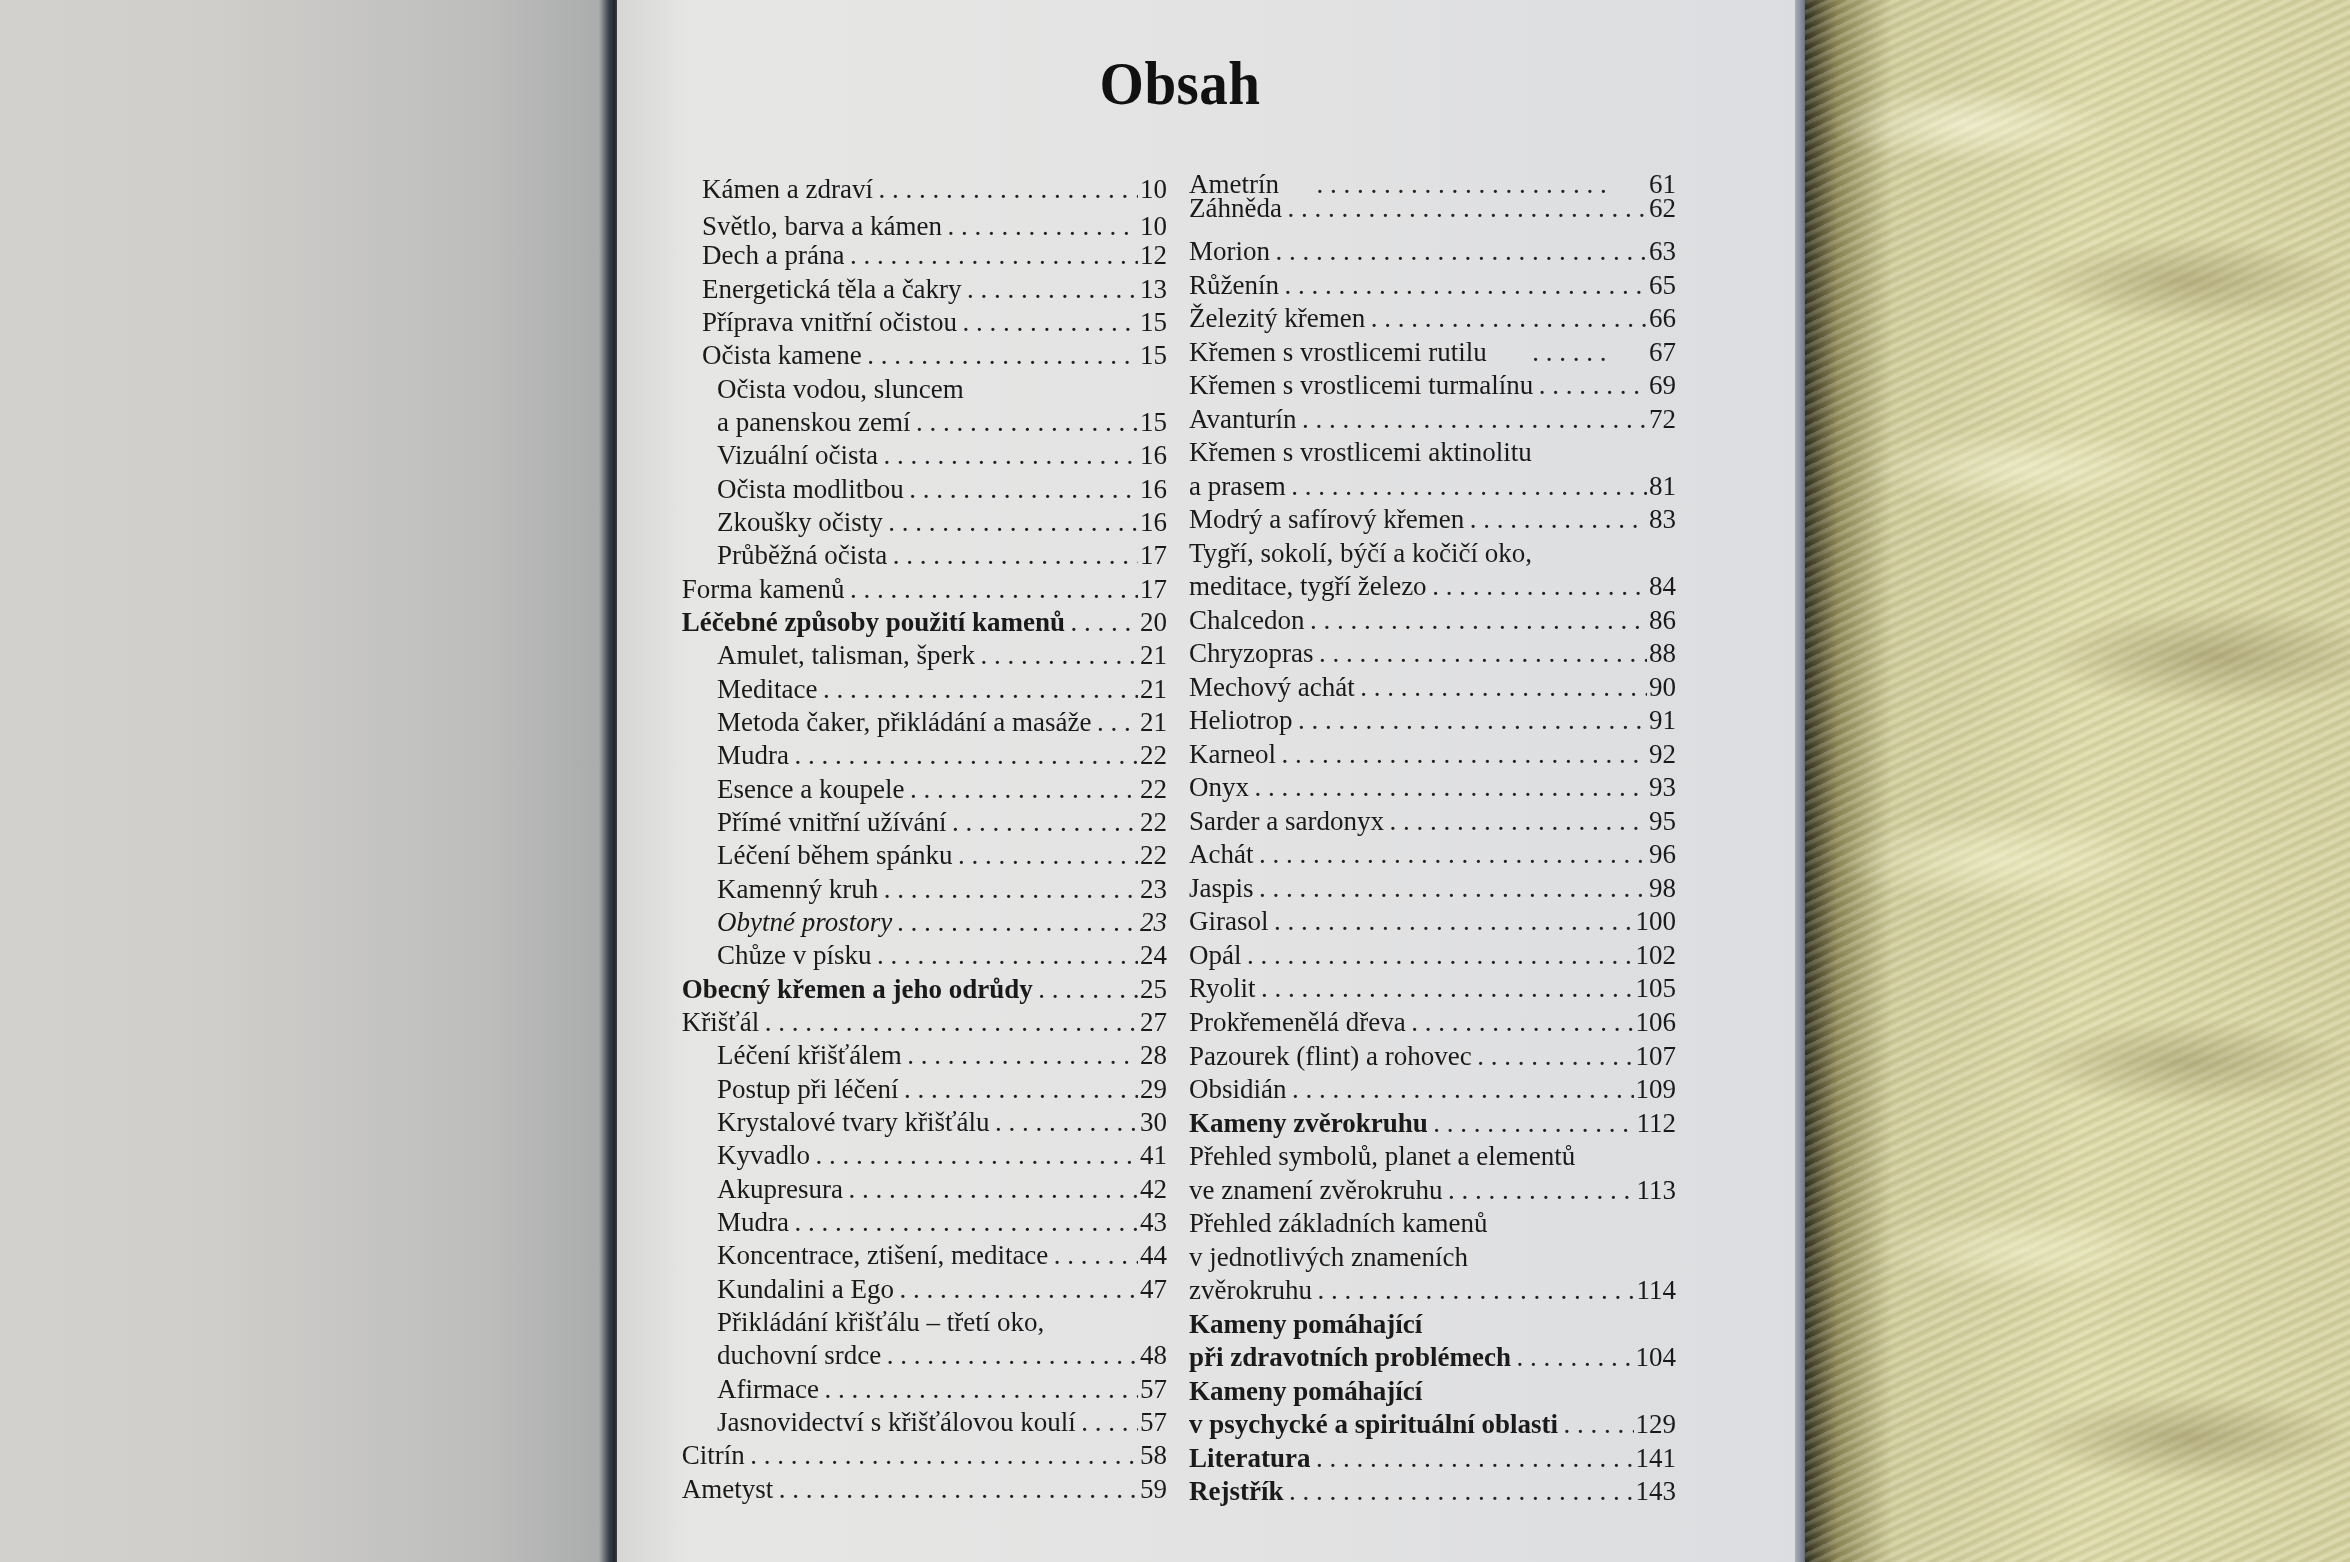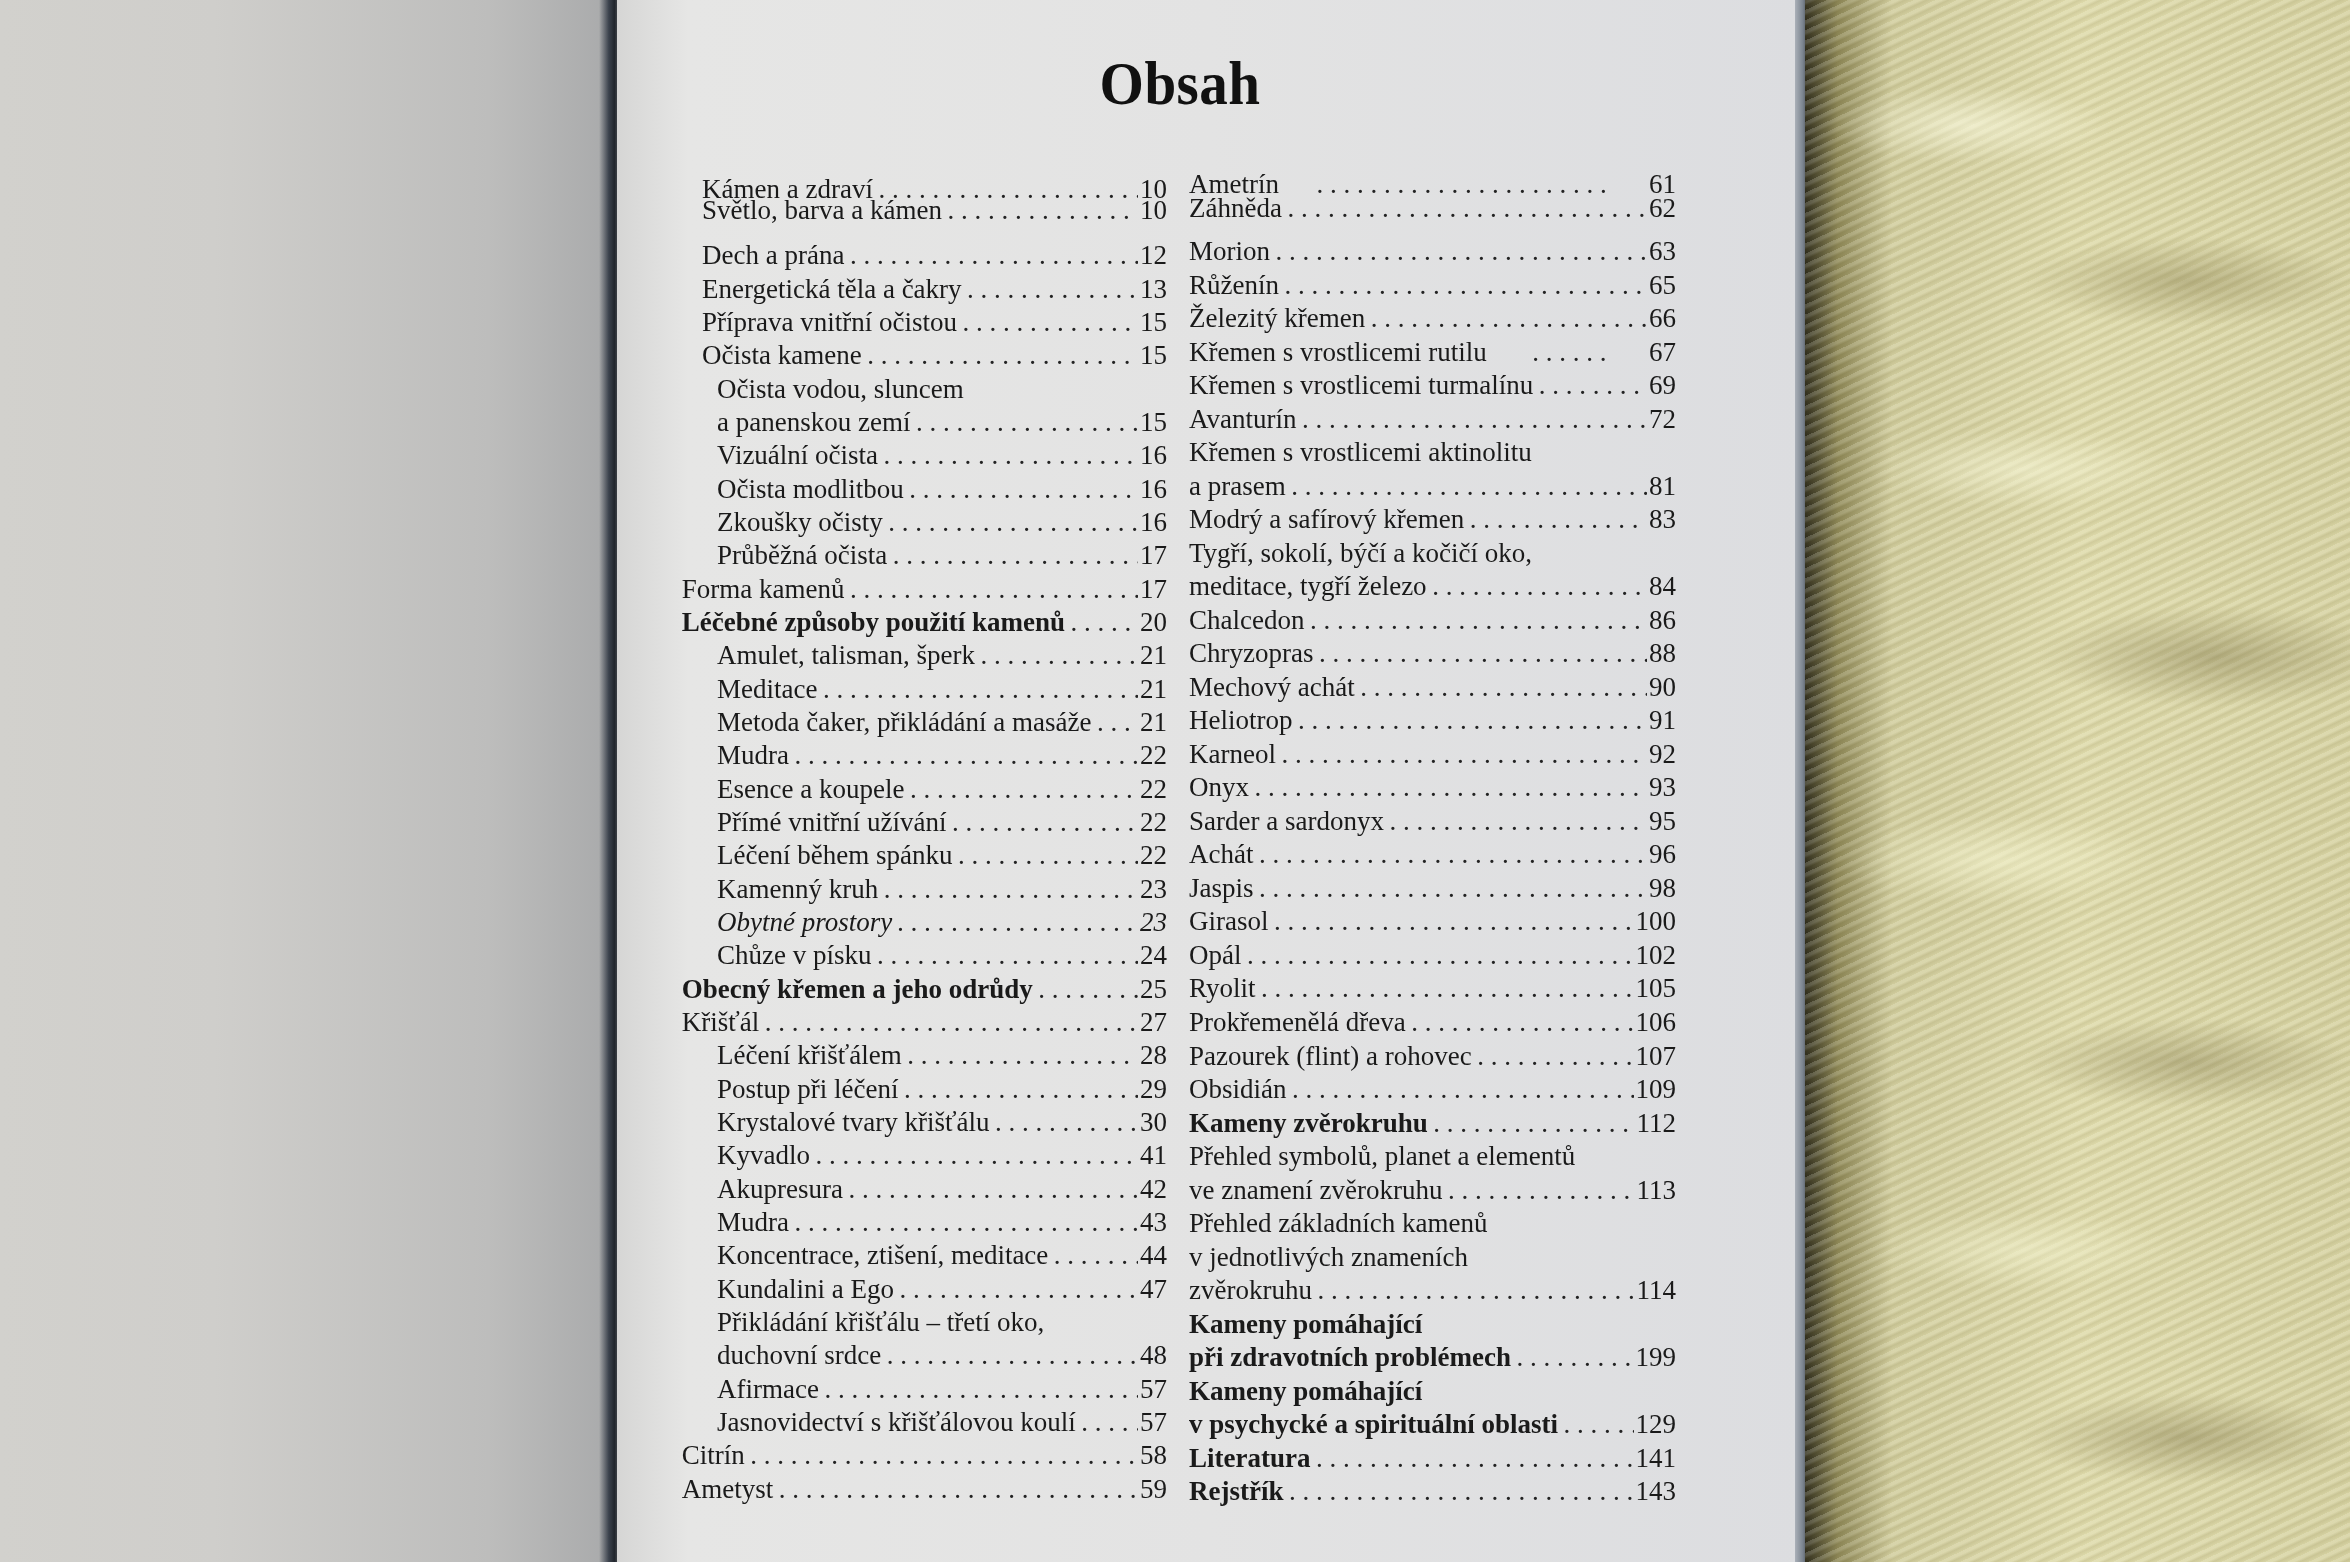--- a/index.html
+++ b/index.html
@@ -74,21 +74,21 @@
 <div class="fur"></div>
 
 <h1 class="title" style="margin:0;">Obsah</h1>
 
 <div class="toc-col left" id="toc-left">
     <div class="toc-line" style="top: 173px; padding-left: 22px;">
       <span class="txt">Kámen a zdraví</span>
       <span class="dots"></span>
       <span class="pg">10</span>
     </div>
-    <div class="toc-line" style="top: 194px; padding-left: 22px;">
+    <div class="toc-line" style="top: 210px; padding-left: 22px;">
       <span class="txt">Světlo, barva a kámen</span>
       <span class="dots"></span>
       <span class="pg">10</span>
     </div>
     <div class="toc-line" style="top: 239px; padding-left: 22px;">
       <span class="txt">Dech a prána</span>
       <span class="dots"></span>
       <span class="pg">12</span>
     </div>
     <div class="toc-line" style="top: 273px; padding-left: 22px;">
@@ -433,21 +433,21 @@
       <span class="txt">zvěrokruhu</span>
       <span class="dots"></span>
       <span class="pg">114</span>
     </div>
     <div class="toc-line bold" style="top: 1308px; padding-left: 0px;">
       <span class="txt">Kameny pomáhající</span>
     </div>
     <div class="toc-line bold" style="top: 1341px; padding-left: 0px;">
       <span class="txt">při zdravotních problémech</span>
       <span class="dots"></span>
-      <span class="pg">199</span>
+      <span class="pg">104</span>
     </div>
     <div class="toc-line bold" style="top: 1375px; padding-left: 0px;">
       <span class="txt">Kameny pomáhající</span>
     </div>
     <div class="toc-line bold" style="top: 1408px; padding-left: 0px;">
       <span class="txt">v psychycké a spirituální oblasti</span>
       <span class="dots"></span>
       <span class="pg">129</span>
     </div>
     <div class="toc-line bold" style="top: 1442px; padding-left: 0px;">

